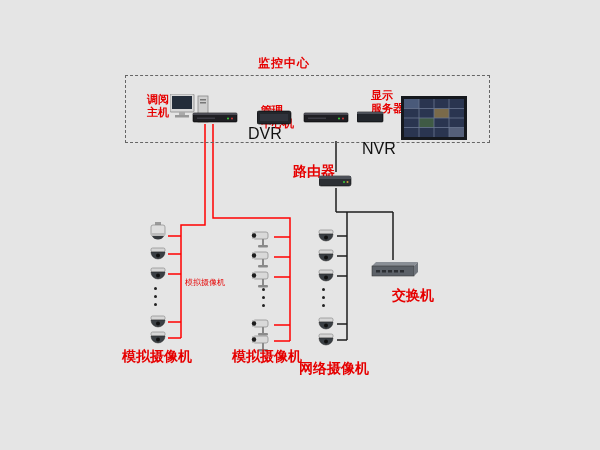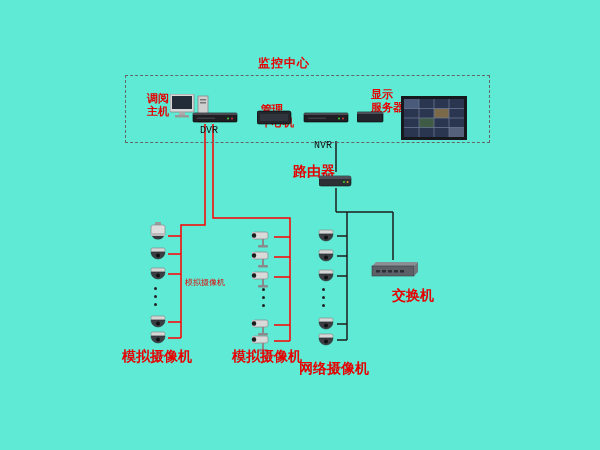--- a/index.html
+++ b/index.html
@@ -1,24 +1,24 @@
 <!DOCTYPE html>
 <html><head>
 <meta charset="utf-8">
 <style>
   html,body{margin:0;padding:0;background:#ffffff;}
   #stage{
-    position:relative;width:600px;height:450px;background:#5eead4;overflow:hidden;
-    font-family:Liberation Mono, monospace;
+    position:relative;width:600px;height:450px;background:#e5e5e5;overflow:hidden;
+    font-family:Liberation Sans, sans-serif;
   }
   .lbl{position:absolute;color:#e60000;font-weight:bold;}
   .vlabel{font-size:11px;line-height:1.2;white-space:pre-line;text-align:left;}
   .hlabel{font-size:14px;white-space:nowrap;}
   .tinylabel{font-size:8px;font-weight:normal;white-space:nowrap;}
-  .devlabel{position:absolute;color:#111111;font-size:10px;font-weight:normal;white-space:nowrap;}
+  .devlabel{position:absolute;color:#111111;font-size:16px;font-weight:normal;white-space:nowrap;margin-left:48px;}
   .title-lbl{font-size:12px;letter-spacing:1px;}
   .dashed-box{
     position:absolute;left:125px;top:75px;width:363px;height:66px;
     border:1px dashed #666;background:transparent;
   }
   svg.cam, svg.dev{position:absolute;}
   #wires{position:absolute;left:0;top:0;}
   .dots{position:absolute;display:flex;flex-direction:column;gap:5px;align-items:center;}
   .dots i{width:3px;height:3px;border-radius:50%;background:#222;display:block;}
 </style>

